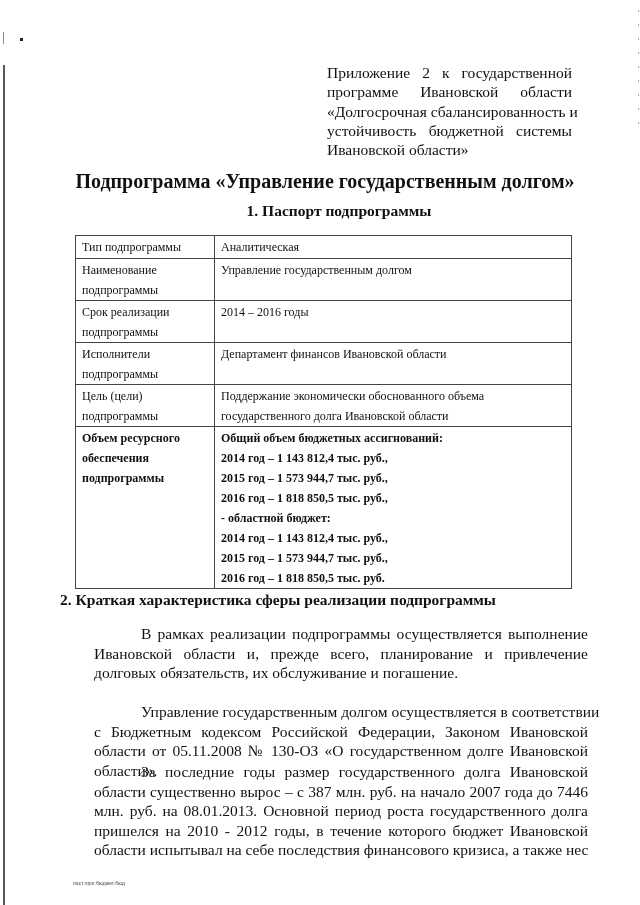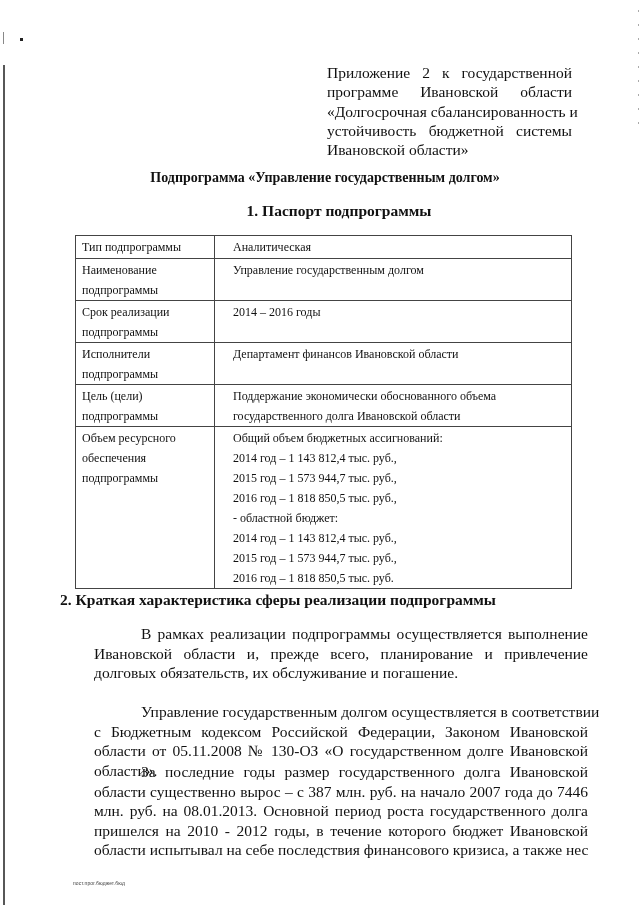--- a/index.html
+++ b/index.html
@@ -69,21 +69,21 @@
       text-align-last: left;
     }
 
     .subprogram-title {
       position: absolute;
       left: 0;
       width: 640px;
       top: 170px;
       text-align: center;
       font-weight: bold;
-      font-size: 14px;
+      font-size: 20px;
       padding-left: 10px;
       box-sizing: border-box;
     }
     .section-title-1 {
       position: absolute;
       left: 0;
       width: 640px;
       top: 202px;
       text-align: center;
       font-weight: bold;
@@ -109,22 +109,22 @@
       padding: 1px 6px 0 6px;
     }
     table.passport td.label {
       width: 126px;
     }
     table.passport tr.r1 td { height: 21px; }
     table.passport tr.r2 td { height: 39px; }
     table.passport tr.r3 td { height: 39px; }
     table.passport tr.r4 td { height: 39px; }
     table.passport tr.r5 td { height: 39px; }
-    table.passport tr.r6 td { height: 152px; }
-    .val-line { display: block; margin-left: 12px; }
+    table.passport tr.r6 td { height: 152px; font-weight: bold; }
+    .val-line { display: block; }
 
     .section-title-2 {
       position: absolute;
       left: 0;
       width: 536px;
       top: 591px;
       text-align: center;
       font-weight: bold;
       font-size: 15.5px;
       padding-left: 20px;

